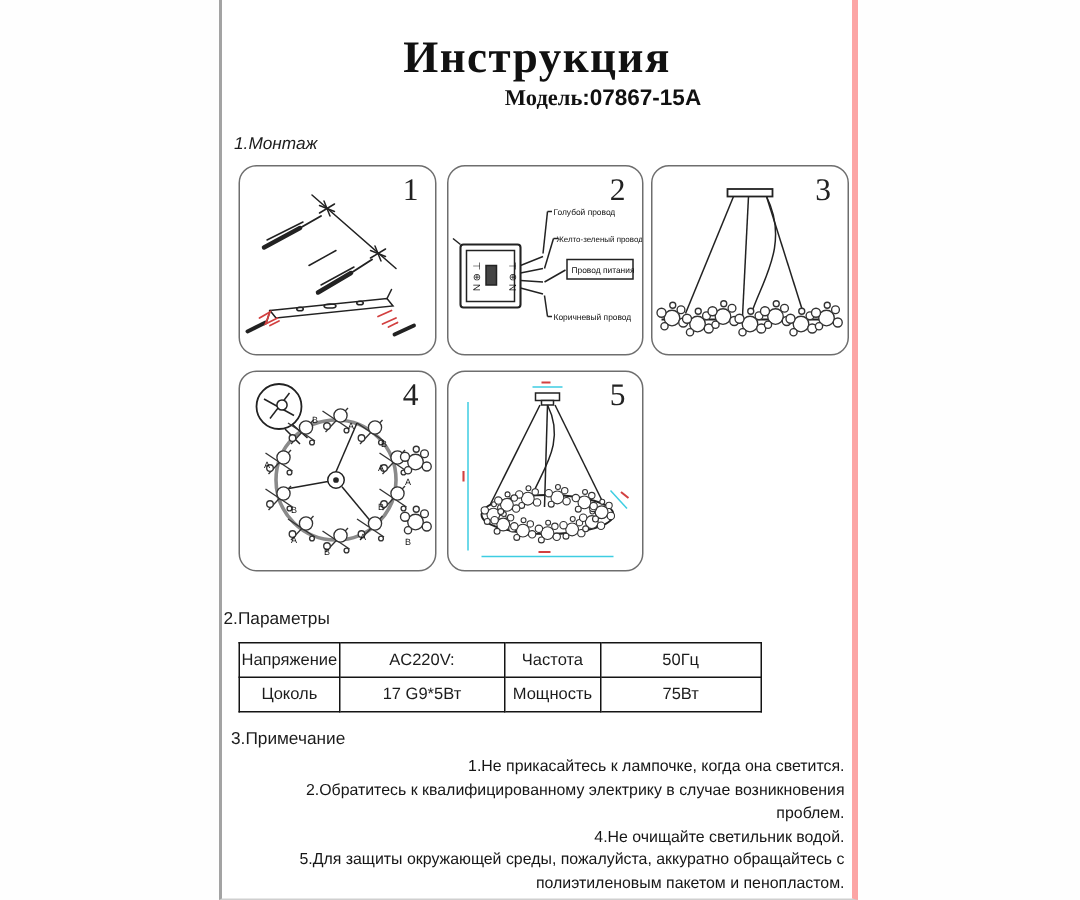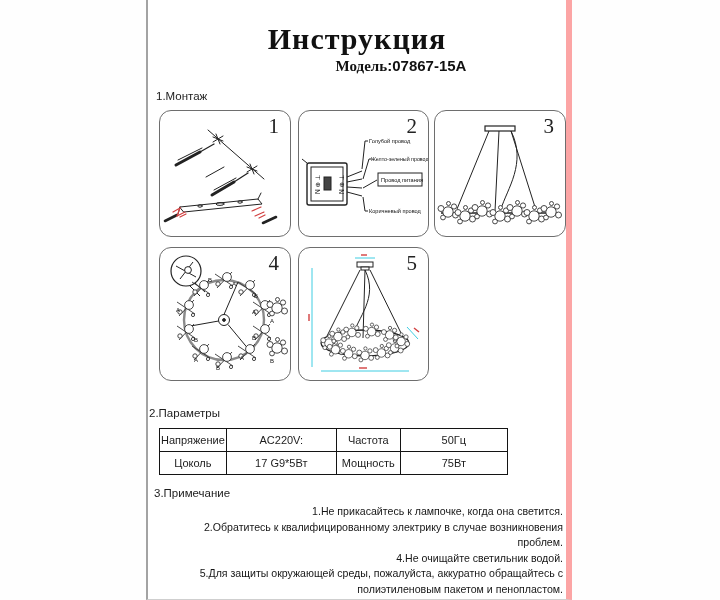--- a/index.html
+++ b/index.html
@@ -1,19 +1,19 @@
 <!DOCTYPE html>
 <html><head>
 <meta charset="utf-8">
 <style>
   html,body{margin:0;padding:0;background:#ffffff;}
   .canvas{position:relative;width:720px;height:600px;background:#fefefe;overflow:hidden;
           font-family:"Liberation Sans",sans-serif;color:#1c1c1c;}
   .page{position:absolute;left:146px;top:0;width:426px;height:600px;background:#ffffff;
-        border-left:2px solid #a3a3a3;border-right:6px solid #fca5a5;border-bottom:1px solid #cfcfcf;
+        border-left:2px solid #a3a3a3;border-right:4px solid #fca5a5;border-bottom:1px solid #cfcfcf;
         box-sizing:border-box;}
   .title{position:absolute;top:22px;left:0;width:100%;text-align:center;
          font-family:"Liberation Serif",serif;font-weight:bold;font-size:30px;letter-spacing:1px;color:#111;}
   .model{position:absolute;top:57px;left:0;width:100%;text-align:center;font-size:15px;font-weight:bold;color:#111;padding-left:44px;}
   .model .m-label{font-family:"Liberation Serif",serif;}
   .model .m-value{font-family:"Liberation Sans",sans-serif;}
   .section-h{position:absolute;font-size:11.5px;color:#1c1c1c;}
   .panel{position:absolute;border:1.6px solid #6e6e6e;border-radius:12px;background:#fff;box-sizing:border-box;}
   .panel .num{position:absolute;top:3px;right:11px;font-family:"Liberation Serif",serif;font-size:21px;color:#222;}
   .panel svg{position:absolute;left:0;top:0;}
@@ -28,21 +28,21 @@
 <body>
 
 <div class="canvas">
   <div class="page">
 
     <div class="title">Инструкция</div>
     <div class="model">
       <span class="m-label">Модель</span><span class="m-value">:07867-15A</span>
     </div>
 
-    <div class="section-h" style="left:8px;top:90px;">1.Монтаж</div>
+    <div class="section-h" style="left:8px;top:90px;font-style:italic;">1.Монтаж</div>
 
     <div class="panel" style="left:11px;top:110px;width:132px;height:127px;">
       <svg width="130" height="124" viewBox="0 0 130 124">
         <g stroke="#222" stroke-width="1" fill="none" stroke-linecap="round">
           <line x1="48" y1="19" x2="104" y2="68"></line>
           <g>
               <line x1="53" y1="26" x2="63" y2="30"></line>
               <line x1="56" y1="23" x2="60" y2="33"></line>
               <line x1="53" y1="31" x2="63" y2="25"></line>
             </g>

